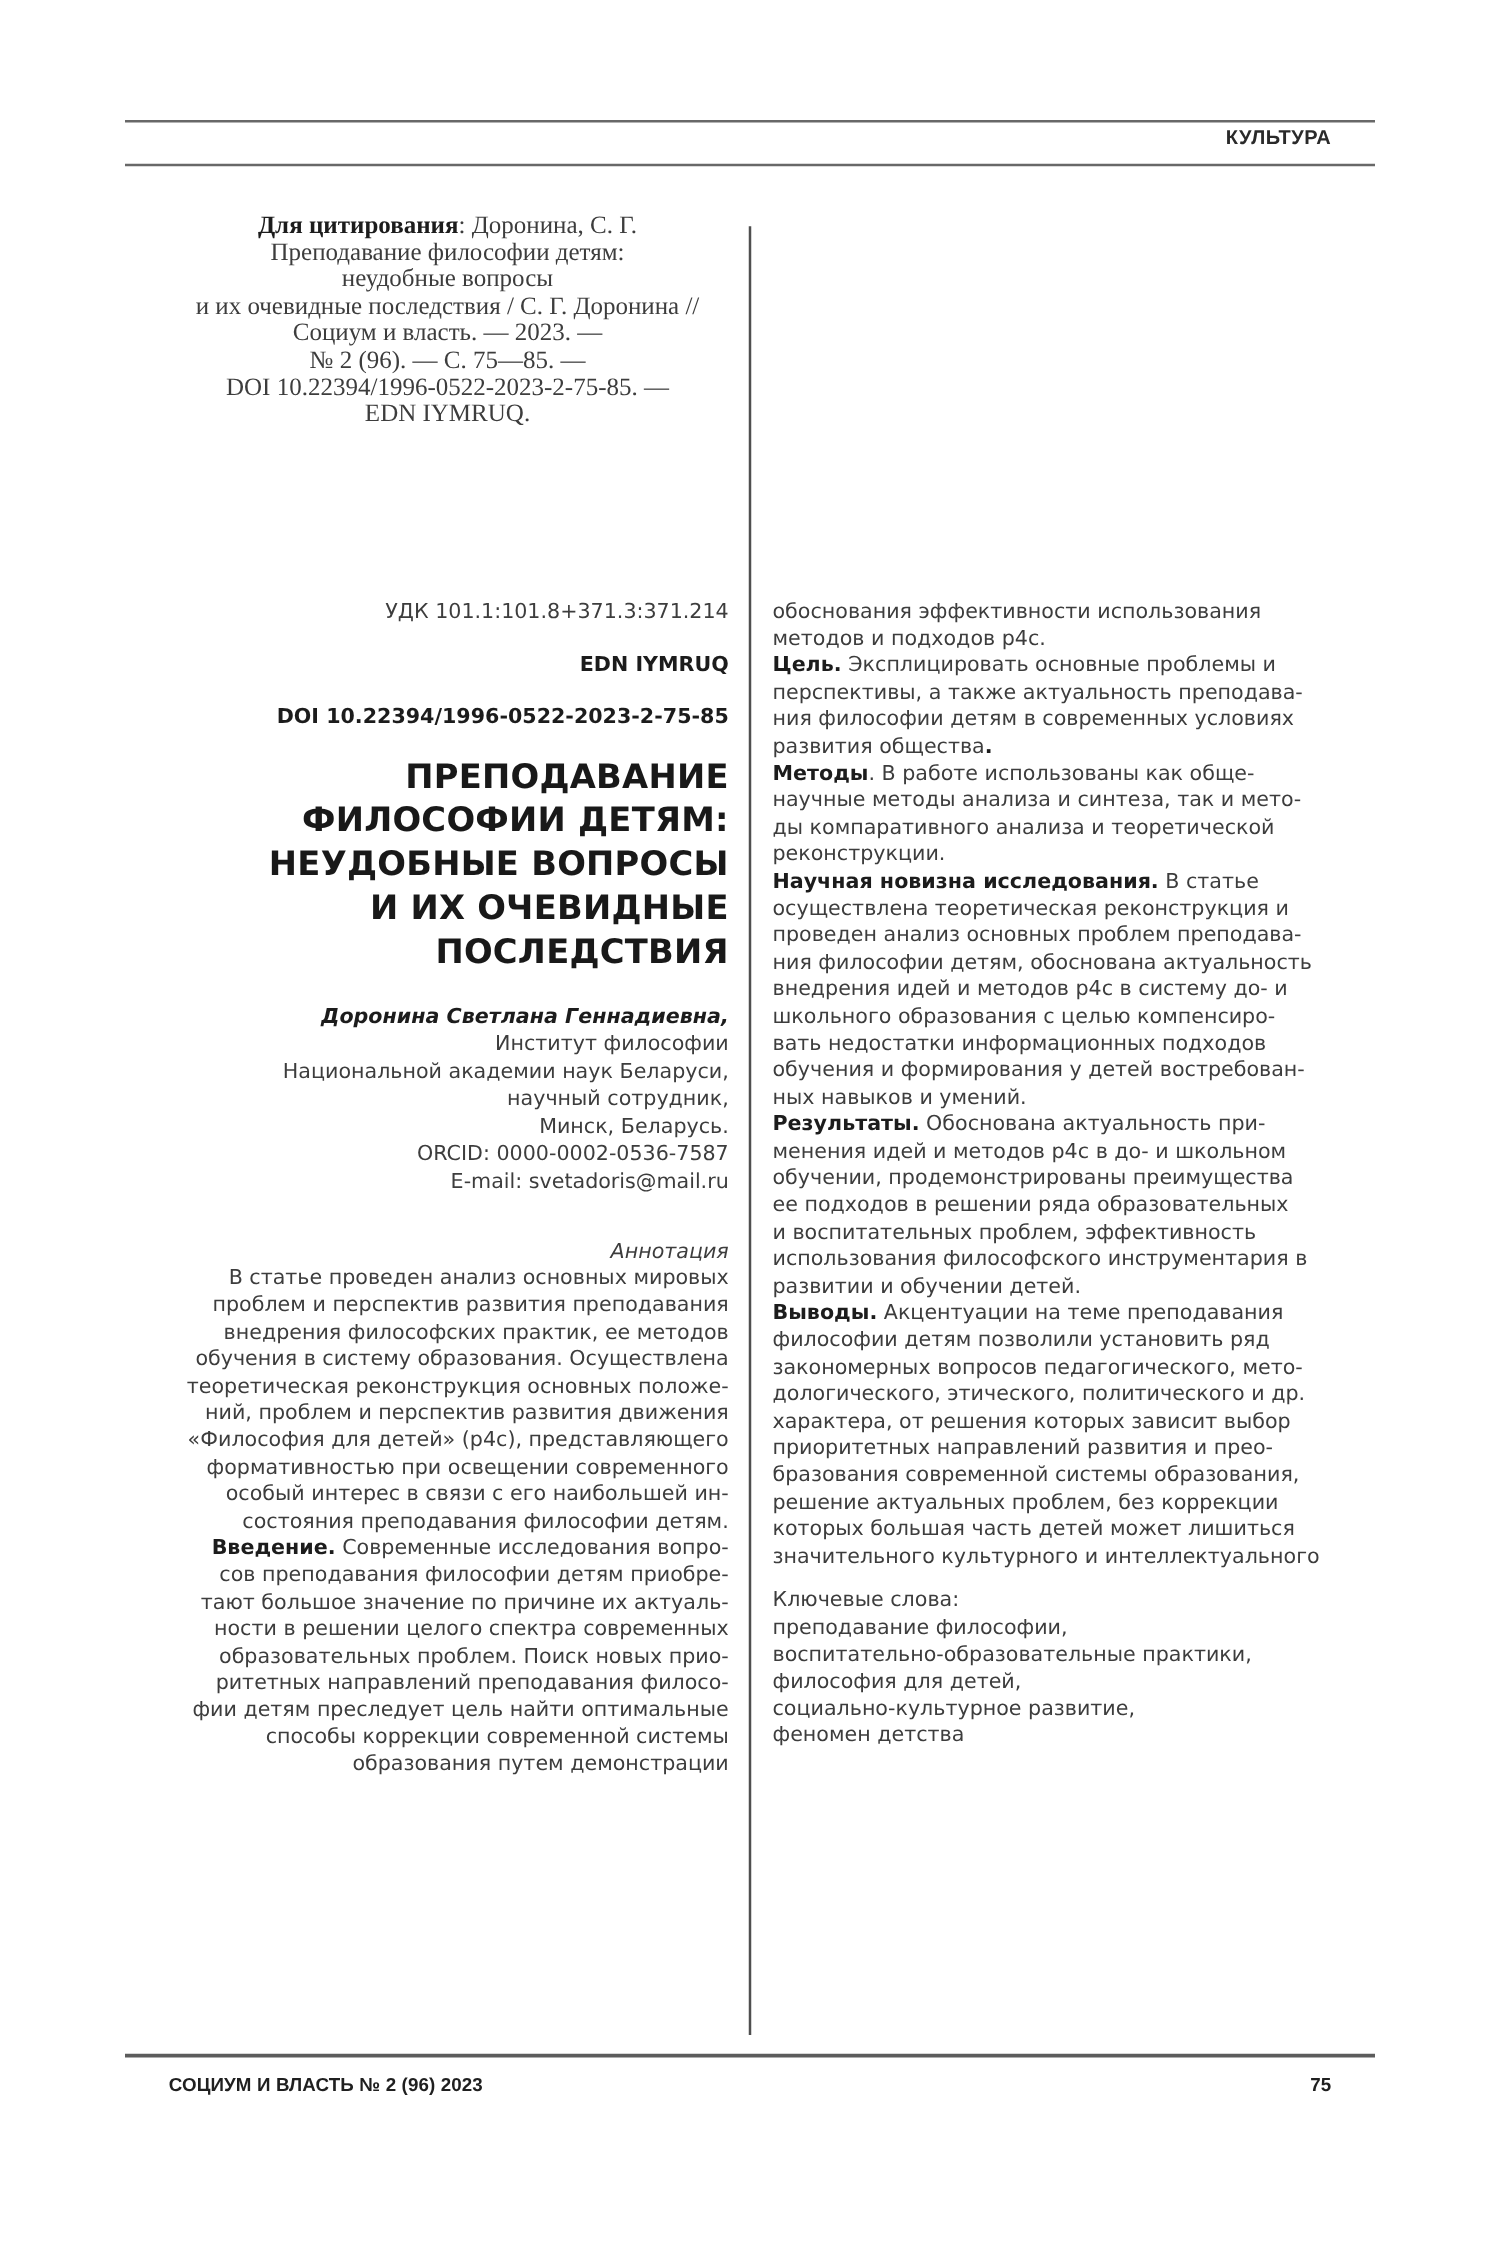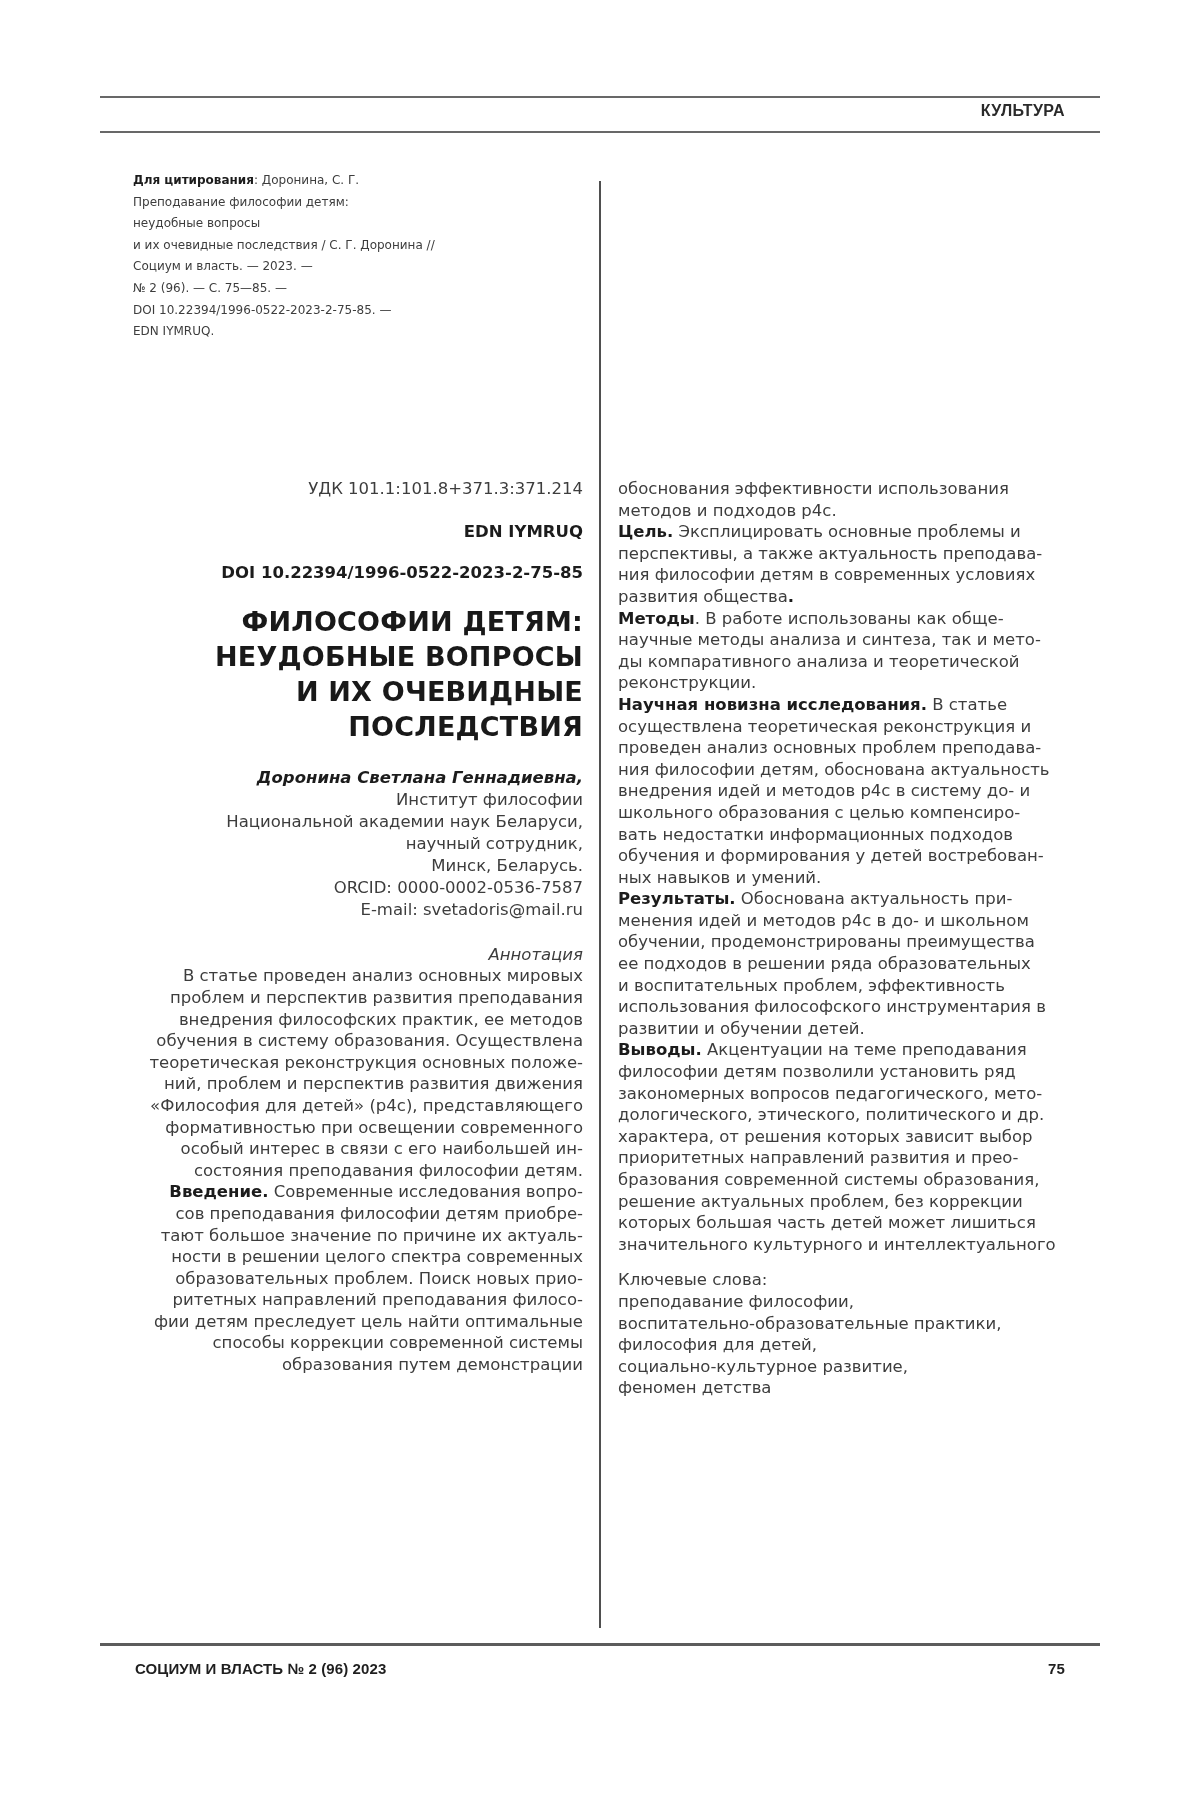--- a/index.html
+++ b/index.html
@@ -16,41 +16,41 @@
   #rule-top { top: 96px; height: 2px; }
   #rule-mid { top: 131px; height: 2px; }
   #section-label {
     position: absolute; top: 102px; left: 100px; width: 965px;
     text-align: right; font-weight: bold; font-size: 16px;
     color: #2a2a2a; letter-spacing: 0.4px;
     font-family: "Liberation Sans", sans-serif;
   }
   #citation {
     position: absolute; left: 133px; top: 170px; width: 450px;
-    text-align: left; font-size: 12px; line-height: 21.6px; color: #3d3d3d;
+    text-align: center; font-size: 20px; line-height: 21.6px; color: #3d3d3d; font-family: Liberation Serif, serif;
   }
   #column-divider {
     position: absolute; left: 599px; top: 181px; width: 2px; height: 1447px;
     background: #4f4f4f;
   }
   #left-col {
     position: absolute; left: 133px; top: 478px; width: 450px;
     text-align: right; font-size: 16.5px; line-height: 21.6px;
   }
   #right-col {
     position: absolute; left: 618px; top: 478px; width: 462px;
     text-align: left; font-size: 16.5px; line-height: 21.6px;
   }
   .udc-line { margin-bottom: 21px; }
   .edn-line, .doi-line { font-weight: bold; color: #1c1c1c; margin-bottom: 20px; }
   #article-title {
     font-size: 27px; line-height: 35px; font-weight: bold; color: #191919;
     letter-spacing: 0.2px; margin-bottom: 23px;
   }
-  #author-block { line-height: 22px; margin-bottom: 23px; }
+  #author-block { line-height: 22px; margin-bottom: 34px; }
   .label-italic { font-style: italic; }
   #keywords-label { margin-top: 14px; }
   .b { font-weight: bold; color: #1c1c1c; }
   .bi { font-weight: bold; font-style: italic; color: #1c1c1c; }
   #footer-rule { position: absolute; top: 1643px; left: 100px; width: 1000px; height: 3px; background: #5c5c5c; }
   #footer {
     position: absolute; top: 1660px; left: 135px; width: 930px;
     display: flex; justify-content: space-between;
     font-weight: bold; font-size: 15px; color: #1f1f1f;
     font-family: "Liberation Sans", sans-serif; letter-spacing: 0.1px;
@@ -76,20 +76,21 @@
       <div><span>EDN IYMRUQ.</span></div>
     </div>
 
   <div id="column-divider"></div>
 
   <div id="left-col">
     <div class="udc-line">УДК 101.1:101.8+371.3:371.214</div>
     <div class="edn-line">EDN IYMRUQ</div>
     <div class="doi-line">DOI 10.22394/1996-0522-2023-2-75-85</div>
     <div id="article-title">
+        <div><span>ПРЕПОДАВАНИЕ</span></div>
         <div><span>ФИЛОСОФИИ ДЕТЯМ:</span></div>
         <div><span>НЕУДОБНЫЕ ВОПРОСЫ</span></div>
         <div><span>И ИХ ОЧЕВИДНЫЕ</span></div>
         <div><span>ПОСЛЕДСТВИЯ</span></div>
       </div>
     <div id="author-block">
         <div><span class="bi">Доронина Светлана Геннадиевна,</span></div>
         <div><span>Институт философии</span></div>
         <div><span>Национальной академии наук Беларуси,</span></div>
         <div><span>научный сотрудник,</span></div>

